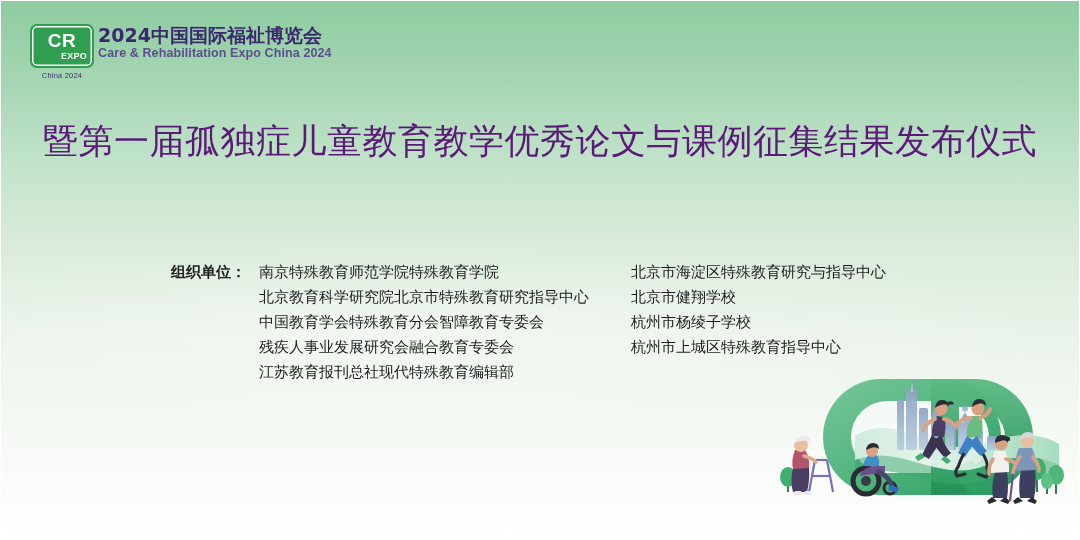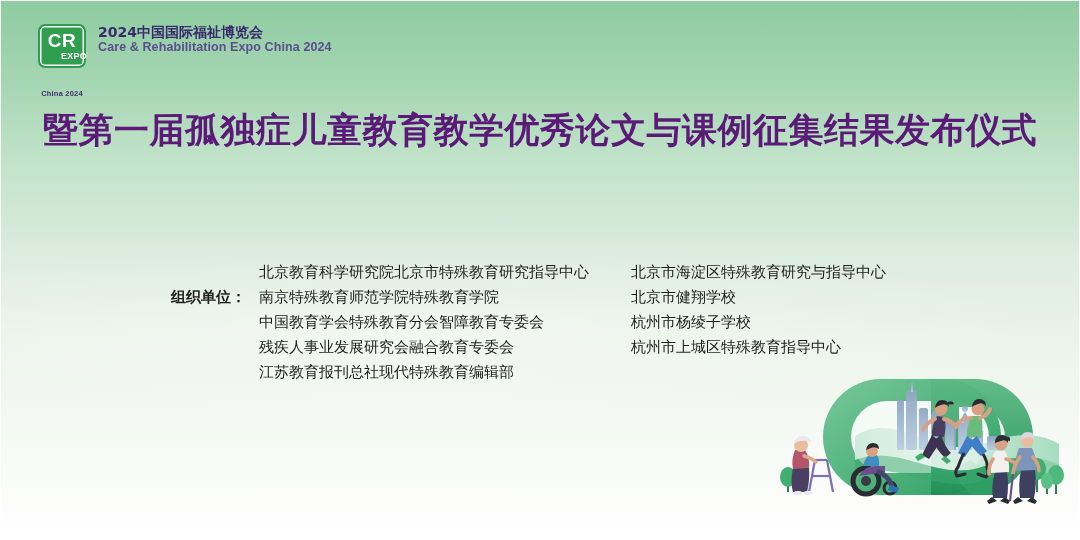--- a/index.html
+++ b/index.html
@@ -35,67 +35,67 @@
   }
 
   
   #header {
     position:absolute; left:36px; top:23px;
     display:flex; align-items:flex-start; gap:11px;
     z-index:6;
   }
   .logo-block { width:50px; display:flex; flex-direction:column; align-items:center; }
   .logo-mark {
-    width:48px; height:44px;
+    width:64px; height:44px;
     border:2px solid #2f9e4f;
     border-radius:7px;
     background:#2f9e4f;
     display:flex; flex-direction:column;
     align-items:center; justify-content:center;
     line-height:1;
     box-shadow:inset 0 0 0 1.5px #ffffff;
   }
   .logo-cr {
     color:#ffffff; font-weight:700; font-size:19px;
     letter-spacing:.5px; font-family:"Liberation Sans",sans-serif;
   }
   .logo-expo {
     color:#ffffff; font-weight:700; font-size:9px;
     letter-spacing:.3px; margin-top:2px;
     font-family:"Liberation Sans",sans-serif;
     padding-left:24px;
   }
   .logo-year {
-    margin-top:21px; font-size:7.5px; font-weight:700;
+    margin-top:3px; font-size:7.5px; font-weight:400;
     color:#3f2f6e; letter-spacing:.2px; white-space:nowrap;
   }
   .header-text { padding-top:0px; }
   .hdr-cn1, .hdr-cn2 {
-    color:#3a2a6d; font-weight:700; font-size:14px;
+    color:#3a2a6d; font-weight:700; font-size:19px;
     line-height:1.17; white-space:nowrap;
     font-family:"DejaVu Sans","Liberation Sans",sans-serif;
   }
   .hdr-cn2 { letter-spacing:1.6px; }
   .hdr-en {
     color:#5c4d8f; font-size:12.5px; font-weight:600;
     margin-top:0; white-space:nowrap; letter-spacing:.1px;
   }
 
   
   #titles { position:absolute; left:0; right:0; top:110px; text-align:center; z-index:6; }
   .title-main {
     color:#5b1a78; font-weight:700;
     font-size:50px; line-height:1.06; letter-spacing:2px;
     font-family:"DejaVu Sans","Liberation Sans",sans-serif;
     white-space:nowrap;
   }
   .title-sub {
-    color:#5b1a78; font-weight:700;
+    color:#5b1a78; font-weight:400;
     font-size:35px; line-height:1.1; letter-spacing:.5px;
-    white-space:nowrap;
+    margin-top:11px; white-space:nowrap;
     font-family:"DejaVu Sans","Liberation Sans",sans-serif;
   }
 
   
   #organizers {
     position:absolute; left:170px; top:262px; z-index:6;
     display:flex; gap:0px;
     font-family:"DejaVu Sans","Liberation Sans",sans-serif;
   }
   .org-col { display:flex; flex-direction:column; }
@@ -139,26 +139,26 @@
   </div>
 
   <div id="titles">
     <div class="title-sub">暨第一届孤独症儿童教育教学优秀论文与课例征集结果发布仪式</div>
   </div>
 
   <div id="organizers">
 
     <div class="org-col left">
       <div class="org-row">
+        <span class="org-label">组织单位：</span>
+        <span class="org-item">南京特殊教育师范学院特殊教育学院</span>
+      </div>
+      <div class="org-row">
         <span class="org-label"></span>
         <span class="org-item">北京教育科学研究院北京市特殊教育研究指导中心</span>
-      </div>
-      <div class="org-row">
-        <span class="org-label">组织单位：</span>
-        <span class="org-item">南京特殊教育师范学院特殊教育学院</span>
       </div>
       <div class="org-row">
         <span class="org-label"></span>
         <span class="org-item">中国教育学会特殊教育分会智障教育专委会</span>
       </div>
       <div class="org-row">
         <span class="org-label"></span>
         <span class="org-item">残疾人事业发展研究会融合教育专委会</span>
       </div>
       <div class="org-row">

